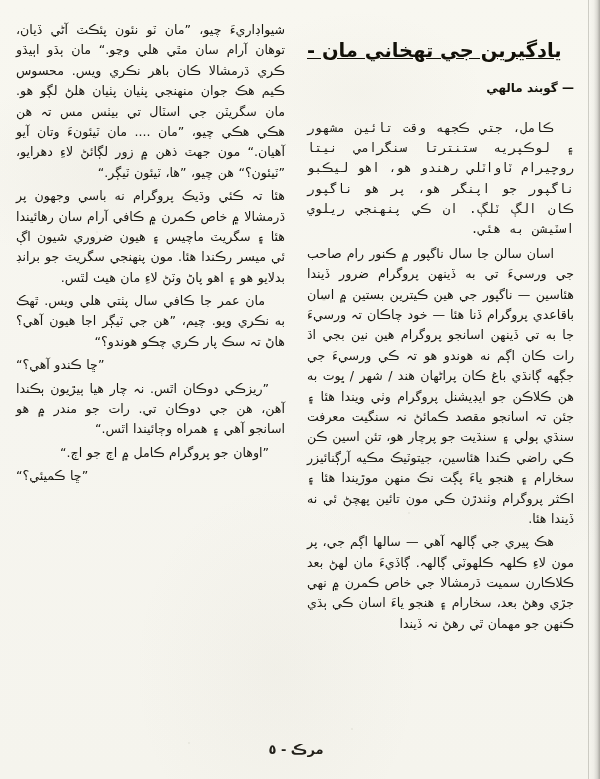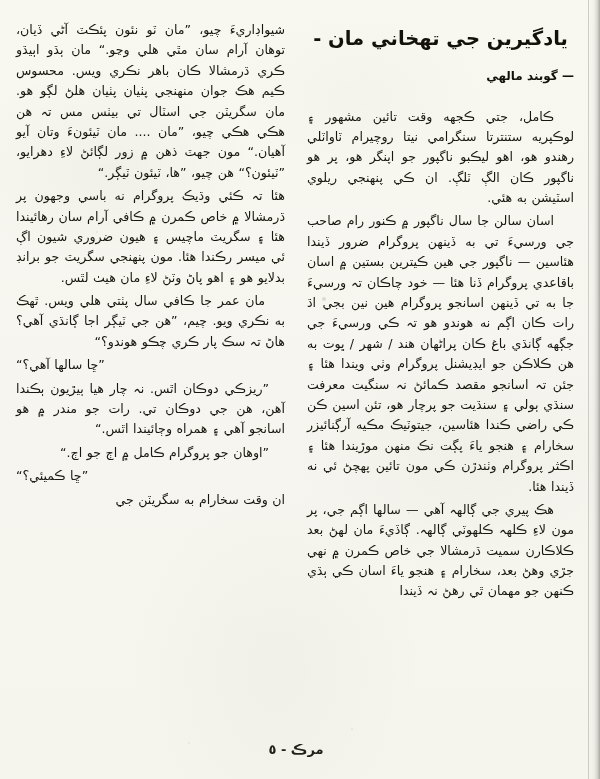--- a/index.html
+++ b/index.html
@@ -74,25 +74,26 @@
     padding-left: 12px;
   }
   .col-left {
     width: 281px;
     padding-right: 10px;
     padding-left: 2px;
   }
   .doc-title {
     font-size: 19.5px;
     font-weight: 700;
-    text-align: center;
+    text-align: left;
     line-height: 1.35;
     letter-spacing: .2px;
-    margin: 6px 0 0 0;
+    margin: 18px 0 0 0;
     color: #131109;
+    text-decoration: underline;
   }
   .doc-author {
     font-size: 12px;
     font-weight: 700;
     text-align: right;
     line-height: 1.35;
     margin: 16px 0 0 0;
     padding-left: 16px;
     color: #131109;
   }
@@ -100,20 +101,21 @@
     font-size: 12.6px;
     line-height: 1.62;
     text-align: justify;
     text-align-last: right;
     margin: 0 0 3px 0;
     text-indent: 20px;
     word-spacing: .5px;
   }
   .col-right .para:first-of-type {
     margin-top: 22px;
+    font-family: Liberation Mono, monospace;
   }
   .col-left .para:first-of-type {
     margin-top: 0;
   }
   .para.tight { text-indent: 0; }
   .para.dialogue { text-indent: 16px; }
   .para.short { text-align-last: left; }
   .footer {
     position: absolute;
     left: 0;
@@ -161,32 +163,31 @@
       <p class="para">هڪ پيري جي ڳالهہ آهي — سالها اڳم جي، پر مون لاءِ ڪلهہ ڪلهوٽي ڳالهہ. ڳاڏيءَ مان لهڻ بعد ڪلاڪارن سميت ڌرمشالا جي خاص ڪمرن ۾ نهي جڙي وهڻ بعد، سخارام ۽ هنجو ياءَ اسان ڪي ٻڌي ڪنهن جو مهمان ٿي رهڻ نہ ڏيندا</p>
 
     </div>
 
     <div class="col col-left">
 
       <p class="para tight">شيواڊاريءَ چيو، ”مان ٽو نئون پئڪٽ آڻي ڏيان، توهان آرام سان مٿي هلي وڃو.“ مان ٻڌو اٻيڌو ڪري ڌرمشالا ڪان باهر نڪري ويس. محسوس ڪيم هڪ جوان منهنجي پٺيان پٺيان هلڻ لڳو هو. مان سگريٽن جي اسٽال تي بيٺس مس تہ هن هڪي هڪي چيو، ”مان .... مان ٽيئونءَ وتان آيو آهيان.“ مون جهٽ ذهن ۾ زور لڳائڻ لاءِ دهرايو، ”ٽيئون؟“ هن چيو، ”ها، ٽيئون ٽيڳر.“</p>
 
       <p class="para tight">هئا تہ ڪئي وڌيڪ پروگرام نه باسي وجهون پر ڌرمشالا ۾ خاص ڪمرن ۾ ڪافي آرام سان رهائيندا هئا ۽ سگريٽ ماچيس ۽ هيون ضروري شيون اڳ ئي ميسر رڪندا هئا. مون پنهنجي سگريٽ جو برانڊ بدلايو هو ۽ اهو پاڻ وٽڻ لاءِ مان هيٺ لٿس.</p>
 
-      <p class="para">مان عمر جا ڪافي سال پٺتي هلي ويس. ٿهڪ به نڪري ويو. چيم، ”هن جي ٽيڳر اجا ڳانڌي آهي؟ هاڻ تہ سڪ پار ڪري چڪو هوندو؟“</p>
+      <p class="para">مان عمر جا ڪافي سال پٺتي هلي ويس. ٿهڪ به نڪري ويو. چيم، ”هن جي ٽيڳر اجا هيون آهي؟ هاڻ تہ سڪ پار ڪري چڪو هوندو؟“</p>
 
 
-      <p class="para dialogue short">”ڇا سالها آهي؟“</p>
+      <p class="para dialogue short">”ڇا ڪندو آهي؟“</p>
 
       <p class="para dialogue">”ريزڪي دوڪان اٿس. نہ چار هيا ٻيڙيون ٻڪندا آهن، هن جي دوڪان تي. رات جو مندر ۾ هو اسانجو آهي ۽ همراه وڄائيندا اٿس.“</p>
 
       <p class="para dialogue">”اوهان جو پروگرام ڪامل ۾ اڄ جو اڄ.“</p>
 
       <p class="para dialogue short">”ڇا ڪميئي؟“</p>
 
-      <p class="para tight">ان وقت سخارام به سگريٽن جي</p>
 
     </div>
 
   </div>
 
   <div class="footer">مرڪ - ٥</div>
 
   <div class="scan-edge"></div>
   <div class="scan-edge-line"></div>
 

